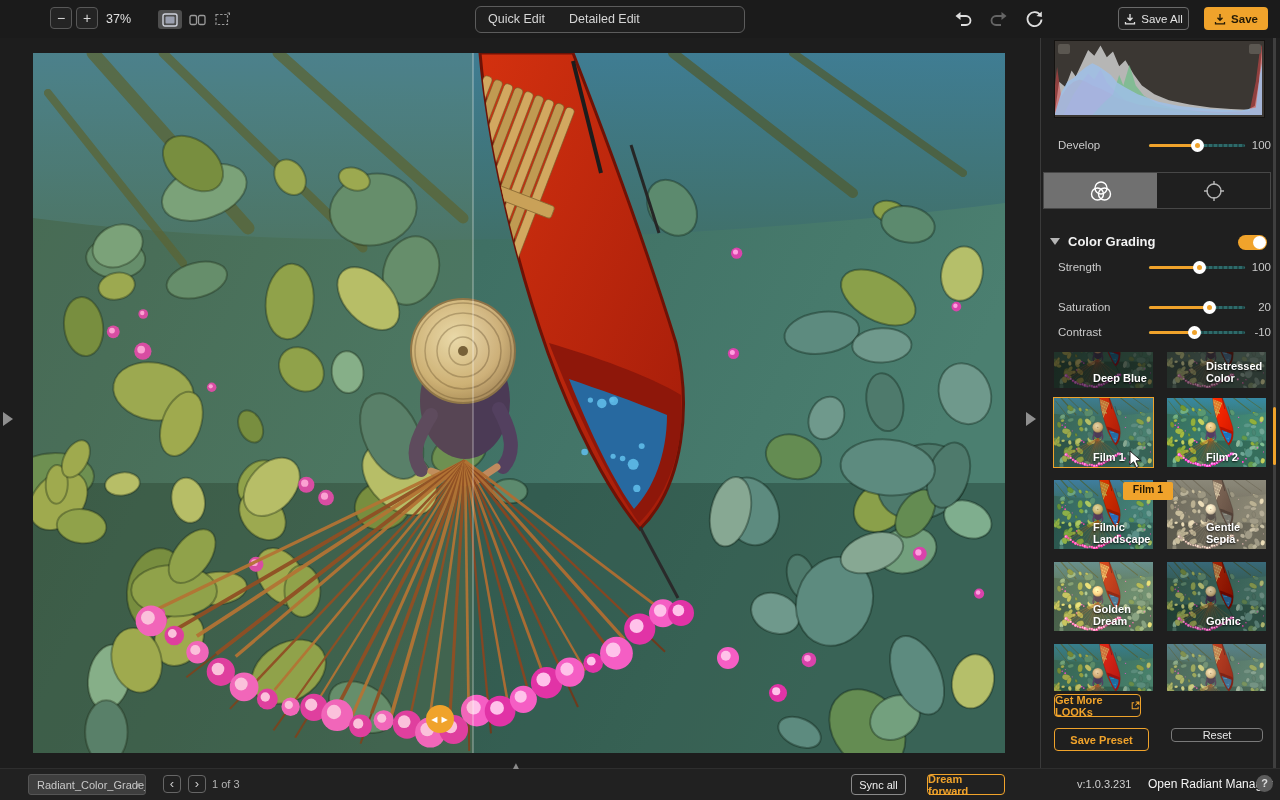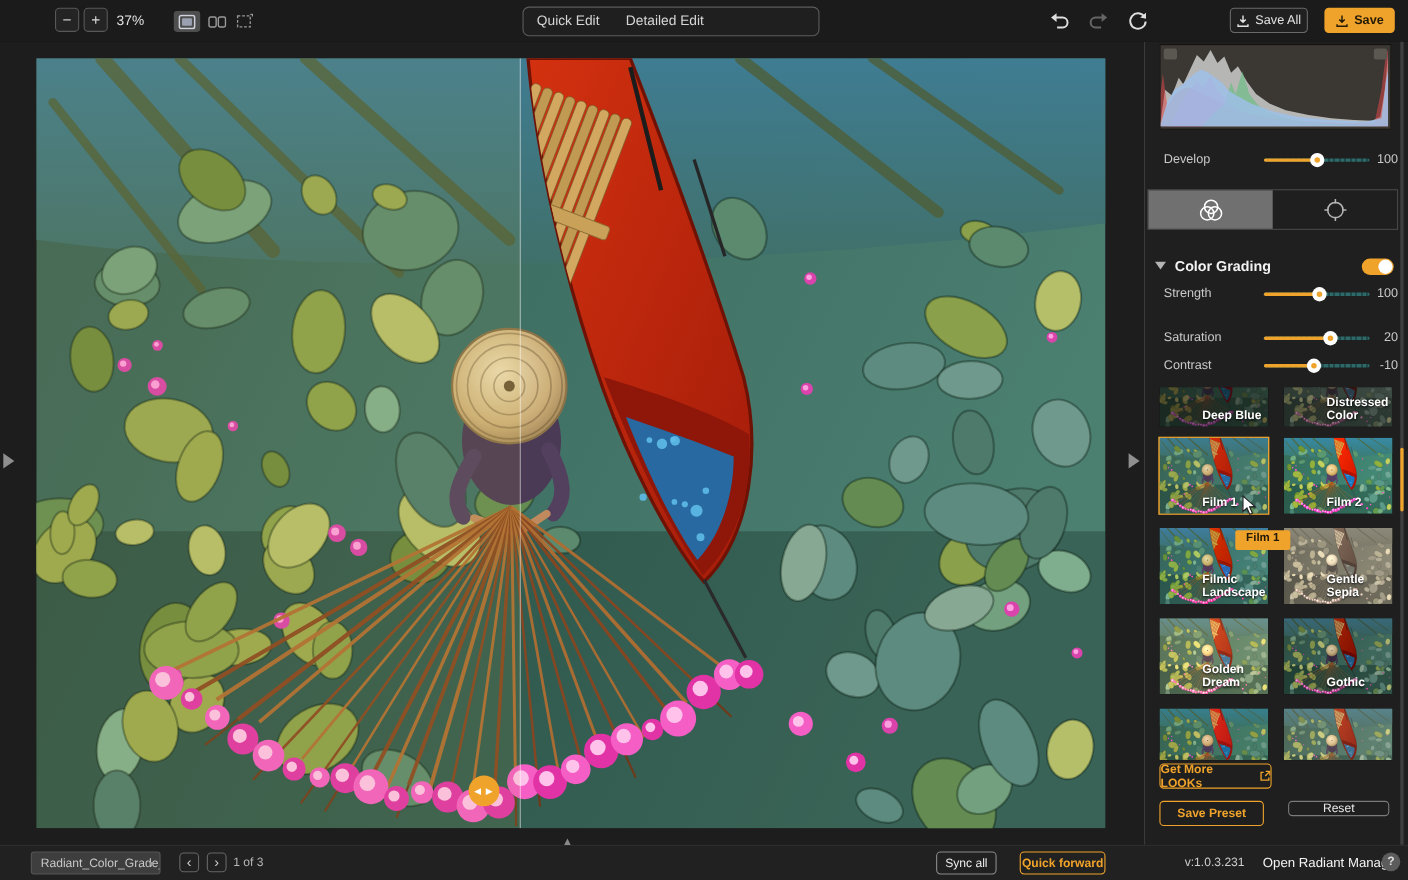--- a/index.html
+++ b/index.html
@@ -62,21 +62,21 @@
   .f-sepia{filter:sepia(.85) brightness(1.05) saturate(.65);}
   .f-golden{filter:sepia(.45) saturate(1.35) brightness(1.12);}
   .f-gothic{filter:saturate(.75) brightness(.9) contrast(1.2);}
   .f-r5a{filter:saturate(1.1) hue-rotate(-6deg);}
   .f-r5b{filter:saturate(.9) brightness(1.05) sepia(.2);}
   #tooltip{position:absolute;left:82px;top:444px;min-width:38px;height:17px;padding:1px 6px 0;background:#f0a32b;color:#241a06;
     font-size:10.5px;font-weight:bold;border-radius:2px;text-align:center;z-index:6;}
   #cursor{position:absolute;left:88px;top:412px;z-index:7;}
   .obtn{position:absolute;border:1px solid #f0a32b;border-radius:4px;background:transparent;color:#f0a32b;
     font-size:11px;font-weight:bold;display:flex;align-items:center;justify-content:center;gap:6px;box-sizing:border-box;cursor:pointer;}
-  #getmore{left:13px;top:656px;width:102px;height:23px;}
+  #getmore{left:13px;top:656px;width:87px;height:23px;}
   #savepreset{left:13px;top:690px;width:95px;height:23px;}
   #resetbtn{position:absolute;left:130px;top:690px;width:92px;height:14px;border:1px solid #7a7a7a;border-radius:4px;
     background:transparent;color:#e8e8e8;font-size:11px;display:flex;align-items:center;justify-content:center;box-sizing:border-box;cursor:pointer;}
   
   #scrolltrack{position:absolute;left:1273px;top:38px;width:3px;height:762px;background:#3f3f3f;cursor:pointer;}
   #scrollthumb{position:absolute;left:0;top:369px;width:3px;height:58px;background:#f0a32b;border-radius:2px;}
   
   #bottombar{position:absolute;left:0;top:768px;width:1280px;height:32px;background:#212121;border-top:1px solid #2e2e2e;box-sizing:border-box;}
   #dropdown{position:absolute;left:28px;top:5px;width:118px;height:21px;background:#3e3e3e;border:1px solid #555;border-radius:3px;
     color:#c8c8c8;font-size:11px;line-height:20px;padding-left:8px;box-sizing:border-box;cursor:pointer;white-space:nowrap;overflow:hidden;}
@@ -610,20 +610,20 @@
       <span id="dropchev">▾</span>
     </div>
     <div class="navbtn" id="prevbtn">‹</div>
     <div class="navbtn" id="nextbtn">›</div>
     <div id="pageind">1 of 3</div>
     <div id="scrollup">▲</div>
     <div id="syncall">
       <span>Sync all</span>
     </div>
     <div id="syncfwd">
-      <span>Quick forward</span>
+      <span>Dream forward</span>
     </div>
     <div id="version">v:1.0.3.231</div>
     <div id="manager">Open Radiant Manager</div>
     <div id="helpbtn">?</div>
   </div>
 
 </div>
 
 </body></html>

